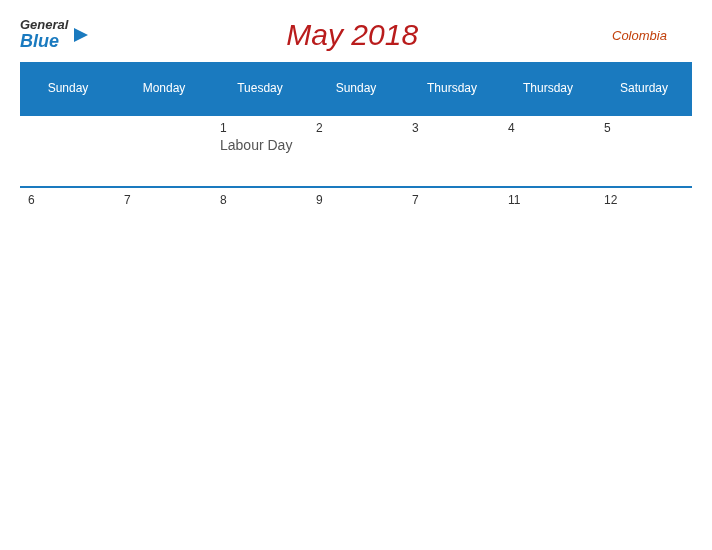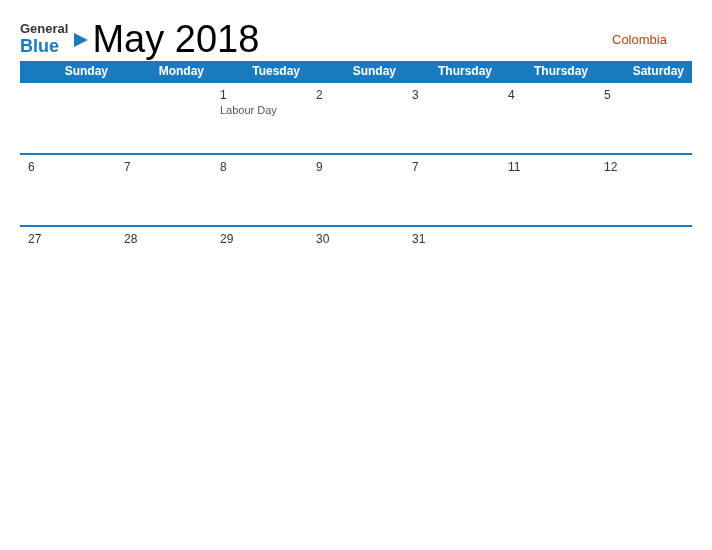--- a/index.html
+++ b/index.html
@@ -13,20 +13,22 @@
     .page {
       width: 712px;
       height: 550px;
       background: #fff;
       padding: 18px 20px 10px 20px;
     }
     .header {
       display: flex;
       align-items: center;
       justify-content: space-between;
+      margin-bottom: 10px;
+      font-style: italic;
     }
     .logo {
       display: flex;
       align-items: center;
       font-size: 13px;
       font-weight: bold;
       color: #333;
       line-height: 1.1;
     }
     .logo-text {
@@ -43,45 +45,45 @@
       color: #1a7abf;
       font-size: 18px;
       font-weight: bold;
     }
     .logo-flag {
       width: 22px;
       height: 22px;
       margin-left: 2px;
     }
     .title {
-      font-size: 38px;
+      font-size: 30px;
       font-weight: normal;
-      color: #000000;
-      text-align: left;
+      color: #b91c1c;
+      text-align: center;
       flex: 1;
     }
     .country {
       font-size: 13px;
       color: #c2410c;
       text-align: left;
       min-width: 80px;
     }
     .calendar {
       width: 100%;
       border-collapse: collapse;
     }
     .calendar thead tr {
       background: #1a7abf;
     }
     .calendar thead th {
       color: #fff;
       font-size: 12px;
-      font-weight: bold;
-      padding: 3px 8px;
-      text-align: right;
+      font-weight: normal;
+      padding: 19px 8px;
+      text-align: center;
       border: none;
       width: calc(100% / 7);
     }
     .calendar tbody tr {
       border-top: 2px solid #1a7abf;
     }
     .calendar tbody td {
       vertical-align: top;
       padding: 5px 8px 5px 8px;
       font-size: 12px;
@@ -91,21 +93,21 @@
       background: #fff;
     }
     .day-num {
       display: block;
       font-size: 12px;
       color: #333;
       margin-bottom: 2px;
     }
     .holiday {
       display: block;
-      font-size: 11px;
+      font-size: 14px;
       color: #555;
       margin-top: 0;
     }
   </style>
 </head>
 <body>
 
 <div class="page">
   <div class="header">
     <div class="logo">
@@ -171,34 +173,15 @@
           <td>
             <span class="day-num">7</span>
           </td>
           <td>
             <span class="day-num">11</span>
           </td>
           <td>
             <span class="day-num">12</span>
           </td>
         </tr>
-        <tr>
-          <td>
-            <span class="day-num">27</span>
-          </td>
-          <td>
-            <span class="day-num">28</span>
-          </td>
-          <td>
-            <span class="day-num">29</span>
-          </td>
-          <td>
-            <span class="day-num">30</span>
-          </td>
-          <td>
-            <span class="day-num">31</span>
-          </td>
-          <td></td>
-          <td></td>
-        </tr>
       </tbody>
   </table>
 </div>
 
 </body></html>

